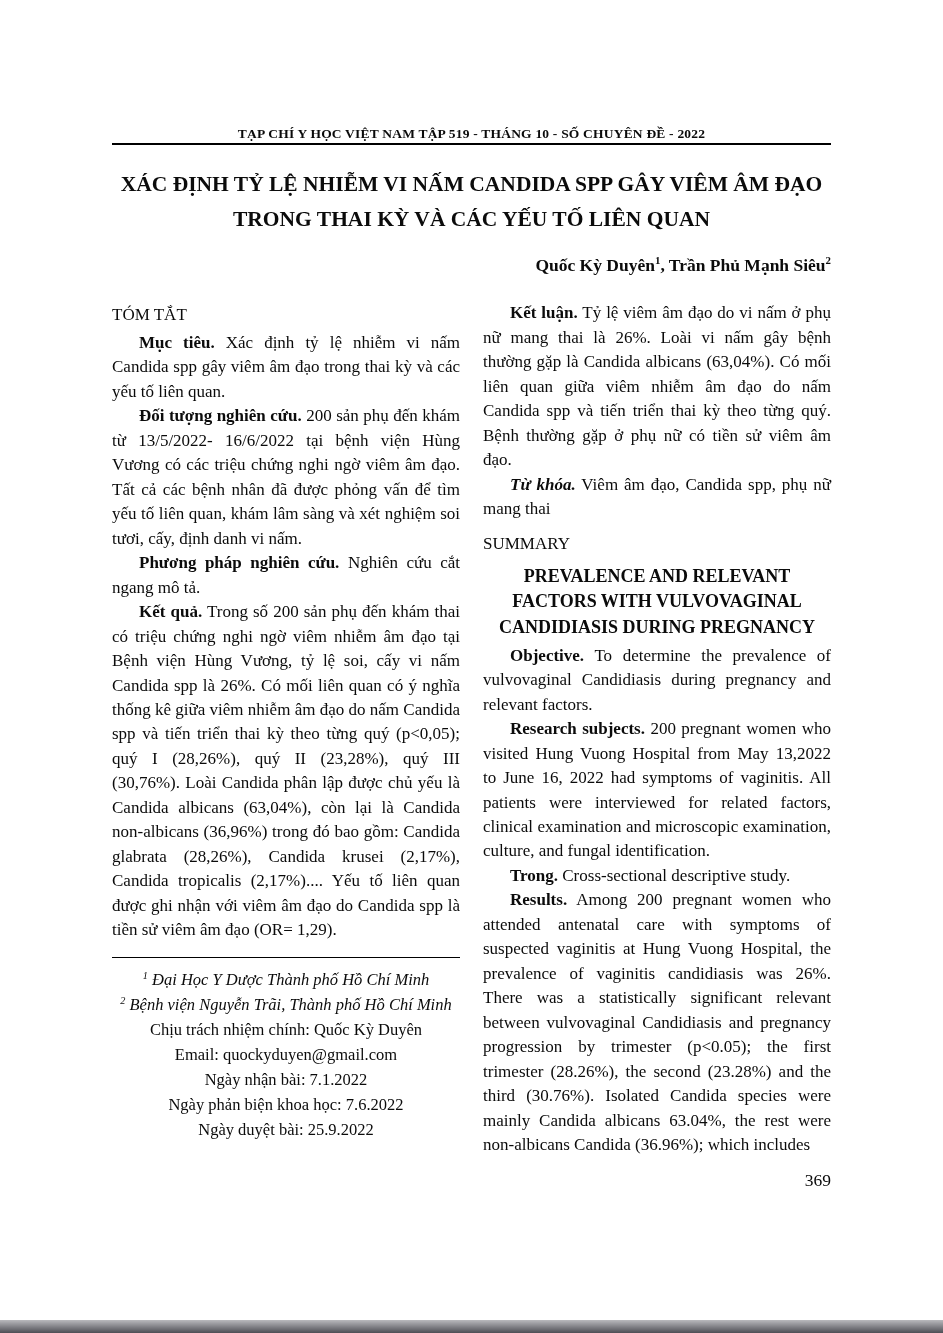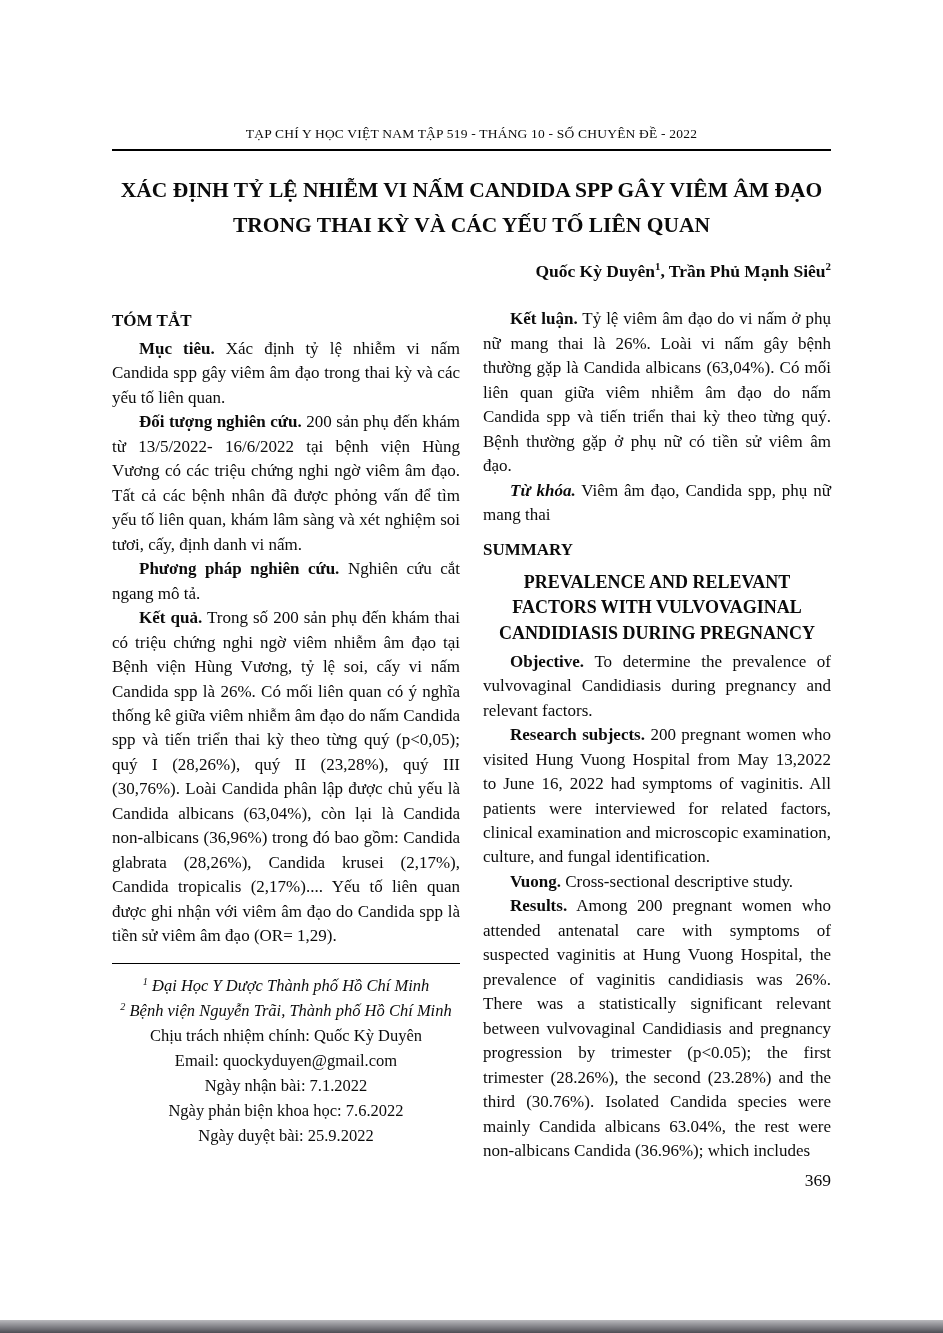--- a/index.html
+++ b/index.html
@@ -9,24 +9,24 @@
       height: 1333px;
       position: relative;
       overflow: hidden;
       font-family: "Liberation Serif", "DejaVu Serif", serif;
       color: #0b0b0b;
     }
     .page { padding: 126px 112px 0 112px; }
 
     .journal-header {
       text-align: center;
-      font-weight: normal;
+      font-weight: bold;
       font-size: 13.5px;
       letter-spacing: 0.2px;
-      padding-bottom: 7px;
+      padding-bottom: 1px;
       border-bottom: 2.5px solid #000;
     }
 
     .article-title {
       margin-top: 22px;
       text-align: center;
       font-size: 21.5px;
       font-weight: bold;
       line-height: 1.62;
       padding: 0 6px;
@@ -43,21 +43,21 @@
     .columns {
       margin-top: 26px;
       display: flex;
       gap: 23px;
       align-items: flex-start;
     }
     .col { flex: 1; min-width: 0; font-size: 17px; line-height: 1.44; }
 
     .sec-head {
       font-size: 17px;
-      font-weight: bold;
+      font-weight: normal;
       margin: 2px 0 3px 0;
     }
     .summary-head { margin-top: 10px; }
 
     .summary-title {
       font-size: 18px;
       font-weight: bold;
       text-align: center;
       line-height: 1.4;
       margin: 8px 0 4px 0;
@@ -155,21 +155,21 @@
         <span class="lead">Objective.</span>
         <span>To determine the prevalence of vulvovaginal Candidiasis during pregnancy and relevant factors.</span>
       </p>
 
       <p class="para">
         <span class="lead">Research subjects.</span>
         <span>200 pregnant women who visited Hung Vuong Hospital from May 13,2022 to June 16, 2022 had symptoms of vaginitis. All patients were interviewed for related factors, clinical examination and microscopic examination, culture, and fungal identification.</span>
       </p>
 
       <p class="para">
-        <span class="lead">Vuong.</span>
+        <span class="lead">Trong.</span>
         <span>Cross-sectional descriptive study.</span>
       </p>
 
       <p class="para">
         <span class="lead">Results.</span>
         <span>Among 200 pregnant women who attended antenatal care with symptoms of suspected vaginitis at Hung Vuong Hospital, the prevalence of vaginitis candidiasis was 26%. There was a statistically significant relevant between vulvovaginal Candidiasis and pregnancy progression by trimester (p&lt;0.05); the first trimester (28.26%), the second (23.28%) and the third (30.76%). Isolated Candida species were mainly Candida albicans 63.04%, the rest were non-albicans Candida (36.96%); which includes</span>
       </p>
     </div>
 
   </div>

